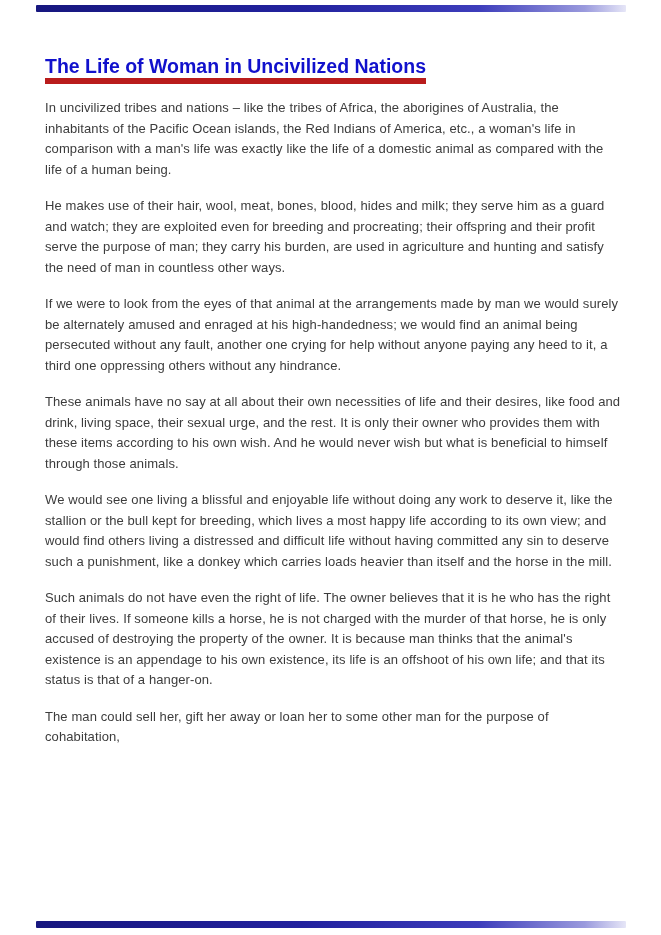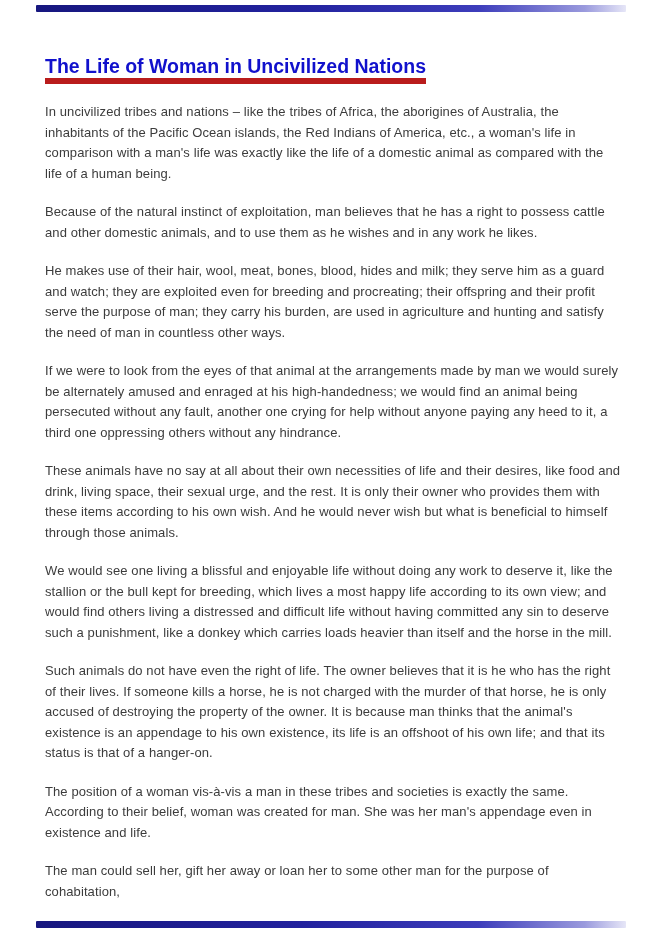--- a/index.html
+++ b/index.html
@@ -36,21 +36,21 @@
     font-size: 19.5px;
     line-height: 24px;
     font-weight: bold;
     color: #1111cc;
   }
   h1.title .title-text {
     display: inline-block;
     border-bottom: 6px solid #b91c1c;
   }
   .body-text p {
-    margin: 18px 0 16px 0;
+    margin: 4px 0 16px 0;
     font-size: 13px;
     line-height: 20.5px;
     color: #3c3c3c;
     letter-spacing: 0.1px;
   }
 </style>
 </head>
 <body>
 
 <div class="page">
@@ -58,27 +58,25 @@
   <div class="gradient-rule top"></div>
 
   <div class="content">
 
     <h1 class="title">
       <span class="title-text">The Life of Woman in Uncivilized Nations</span>
     </h1>
 
     <div class="body-text">
       <p>In uncivilized tribes and nations – like the tribes of Africa, the aborigines of Australia, the inhabitants of the Pacific Ocean islands, the Red Indians of America, etc., a woman's life in comparison with a man's life was exactly like the life of a domestic animal as compared with the life of a human being.</p>
-      <p>Because of the natural instinct of exploitation, man believes that he has a right to possess cattle and other domestic animals, and to use them as he wishes and in any work he likes.</p>
       <p>He makes use of their hair, wool, meat, bones, blood, hides and milk; they serve him as a guard and watch; they are exploited even for breeding and procreating; their offspring and their profit serve the purpose of man; they carry his burden, are used in agriculture and hunting and satisfy the need of man in countless other ways.</p>
       <p>If we were to look from the eyes of that animal at the arrangements made by man we would surely be alternately amused and enraged at his high-handedness; we would find an animal being persecuted without any fault, another one crying for help without anyone paying any heed to it, a third one oppressing others without any hindrance.</p>
       <p>These animals have no say at all about their own necessities of life and their desires, like food and drink, living space, their sexual urge, and the rest. It is only their owner who provides them with these items according to his own wish. And he would never wish but what is beneficial to himself through those animals.</p>
       <p>We would see one living a blissful and enjoyable life without doing any work to deserve it, like the stallion or the bull kept for breeding, which lives a most happy life according to its own view; and would find others living a distressed and difficult life without having committed any sin to deserve such a punishment, like a donkey which carries loads heavier than itself and the horse in the mill.</p>
       <p>Such animals do not have even the right of life. The owner believes that it is he who has the right of their lives. If someone kills a horse, he is not charged with the murder of that horse, he is only accused of destroying the property of the owner. It is because man thinks that the animal's existence is an appendage to his own existence, its life is an offshoot of his own life; and that its status is that of a hanger-on.</p>
-      <p>The position of a woman vis-à-vis a man in these tribes and societies is exactly the same. According to their belief, woman was created for man. She was her man's appendage even in existence and life.</p>
       <p>The man could sell her, gift her away or loan her to some other man for the purpose of cohabitation,</p>
     </div>
 
   </div>
 
   <div class="gradient-rule bottom"></div>
 
 </div>
 
 </body></html>

